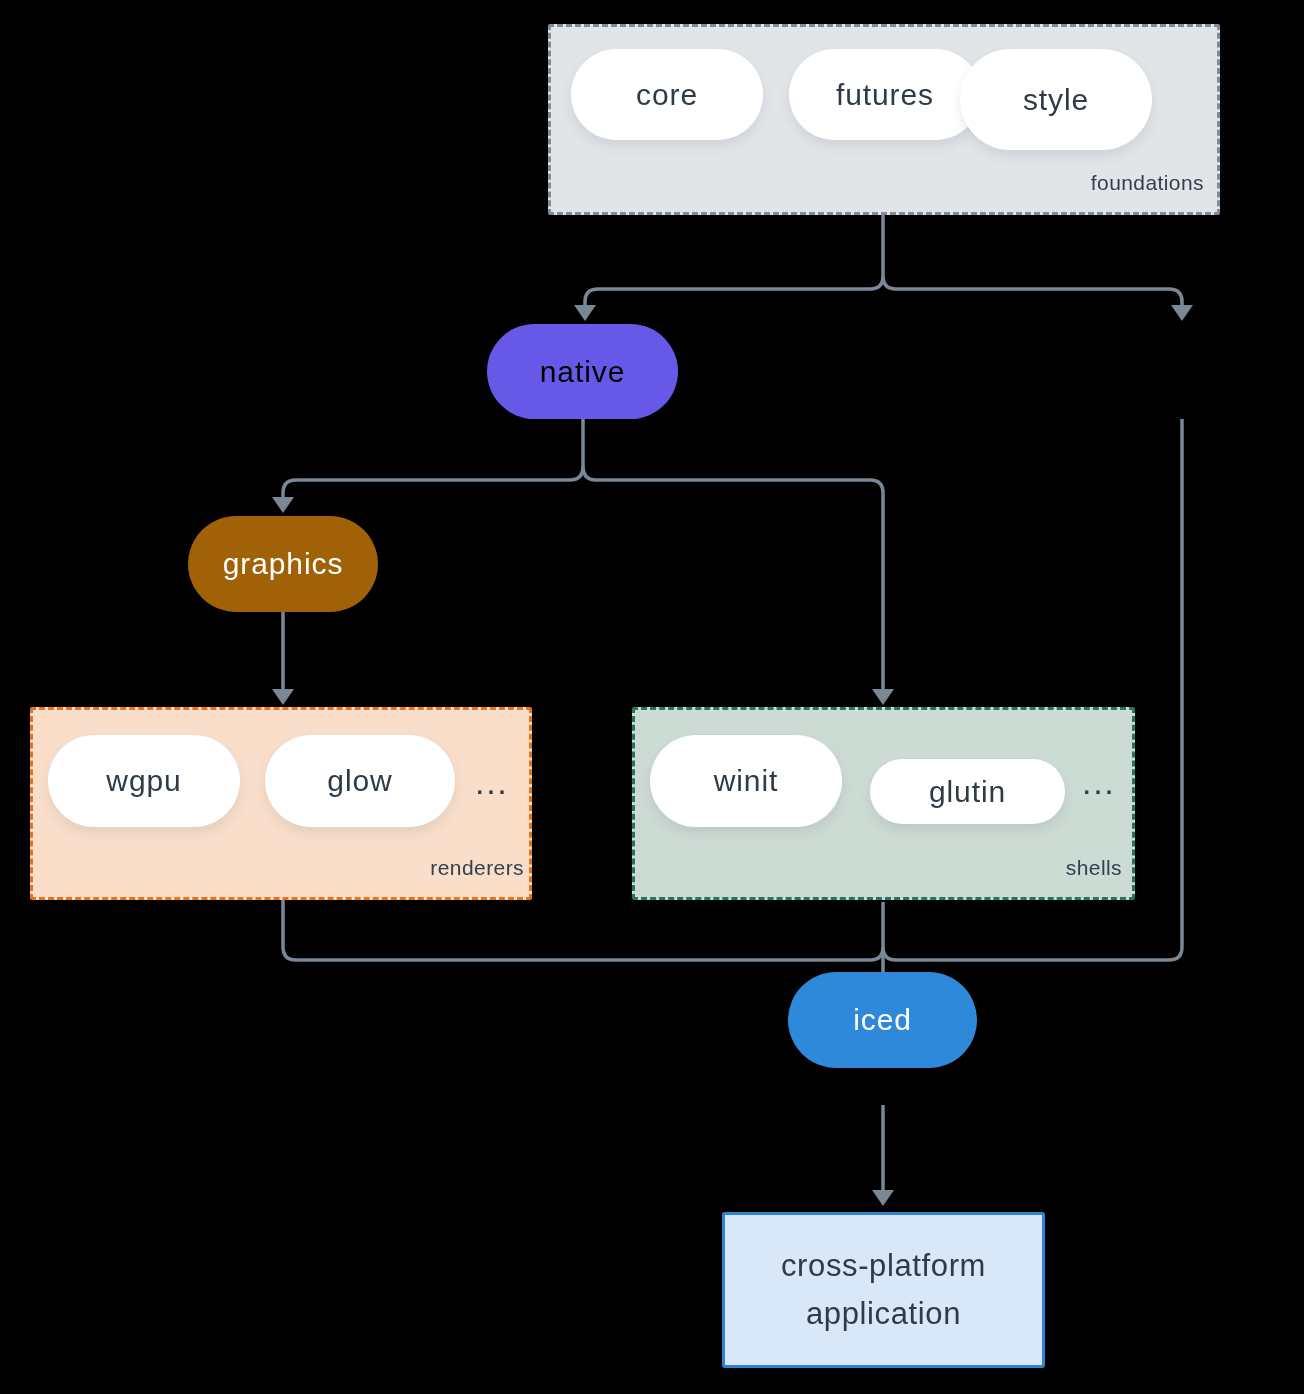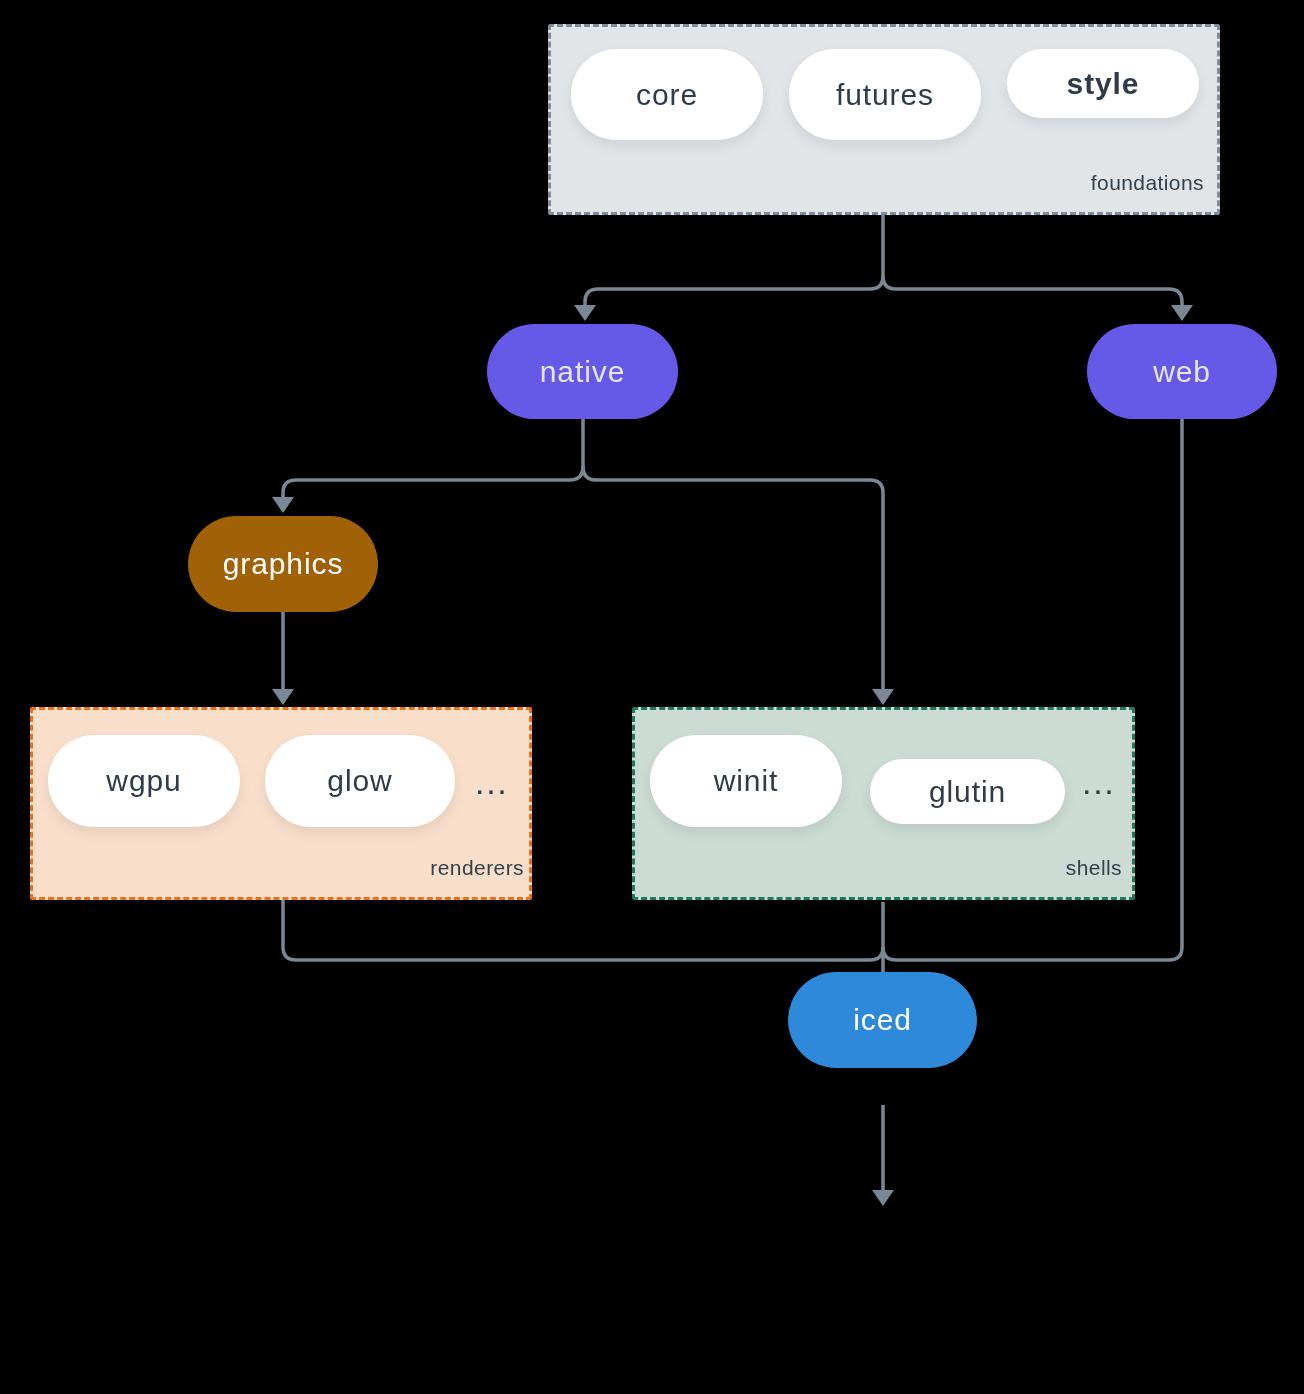--- a/index.html
+++ b/index.html
@@ -32,21 +32,21 @@
     justify-content: center;
     border-radius: 999px;
     font-size: 30px;
     letter-spacing: 0.03em;
   }
   .pill.white {
     background: #ffffff;
     color: #2e3c4a;
     box-shadow: 0 6px 12px rgba(46,60,74,0.10);
   }
-  .pill.purple { background: #6759e8; color: #e5e5e5; }
+  .pill.purple { background: #6759e8; color: #000000; }
   .pill.orange { background: #a16207; color: #ffffff; }
   .pill.blue   { background: #2e89da; color: #ffffff; }
 
   .dots {
     position: absolute;
     color: #2e3c4a;
     font-size: 34px;
     letter-spacing: 0.05em;
   }
 
@@ -96,30 +96,27 @@
     </g>
   </svg>
 
   <div class="groupbox foundations"></div>
   <div class="pill white" style="left:571px; top:49px; width:192px; height:91px;">
     <span>core</span>
   </div>
   <div class="pill white" style="left:789px; top:49px; width:192px; height:91px;text-align:center;">
     <span>futures</span>
   </div>
-  <div class="pill white" style="left:1007px; top:49px; width:192px; height:69px;font-weight:bold;">
+  <div class="pill white" style="left:960px; top:49px; width:192px; height:101px;">
     <span>style</span>
   </div>
   <div class="group-label" style="right:100px; top:171px;">foundations</div>
 
   <div class="pill purple" style="left:487px; top:324px; width:191px; height:95px;">
     <span>native</span>
-  </div>
-  <div class="pill purple" style="left:1087px; top:324px; width:190px; height:95px;">
-    <span>web</span>
   </div>
 
   <div class="pill orange" style="left:188px; top:516px; width:190px; height:96px;">
     <span>graphics</span>
   </div>
 
   <div class="groupbox renderers"></div>
   <div class="pill white" style="left:48px; top:735px; width:192px; height:92px;">
     <span>wgpu</span>
   </div>
@@ -136,14 +133,18 @@
   <div class="pill white" style="left:870px; top:735px; width:195px; height:65px;margin-top:24px;">
     <span>glutin</span>
   </div>
   <div class="dots" style="left:1082px; top:763px;">...</div>
   <div class="group-label" style="right:182px; top:856px;">shells</div>
 
   <div class="pill blue" style="left:788px; top:972px; width:189px; height:96px;">
     <span>iced</span>
   </div>
 
+  <div class="appbox">
+    <div>cross-platform</div>
+    <div>application</div>
+  </div>
 
 </div>
 
 </body></html>

